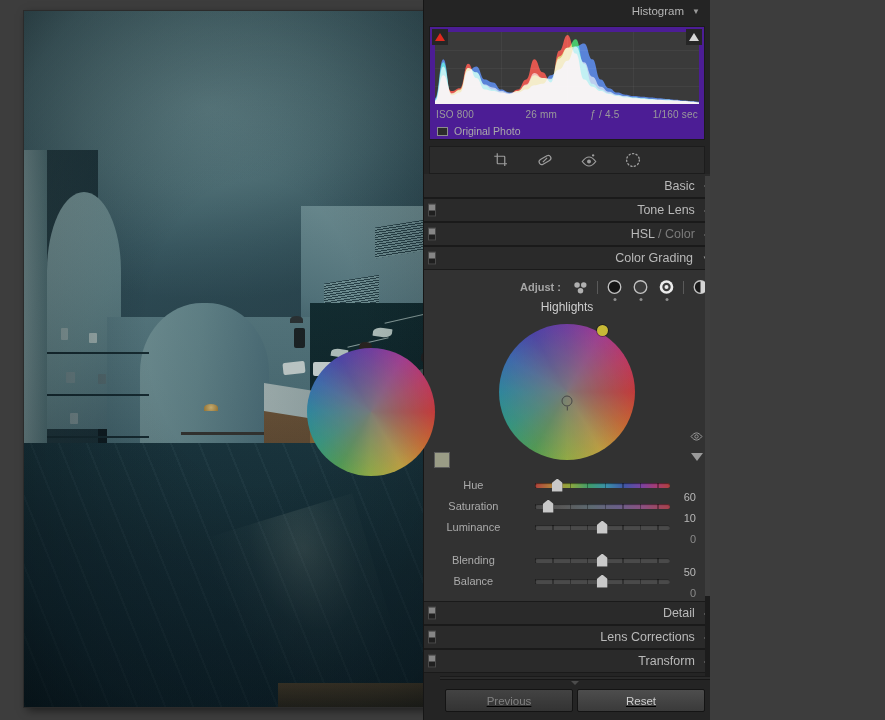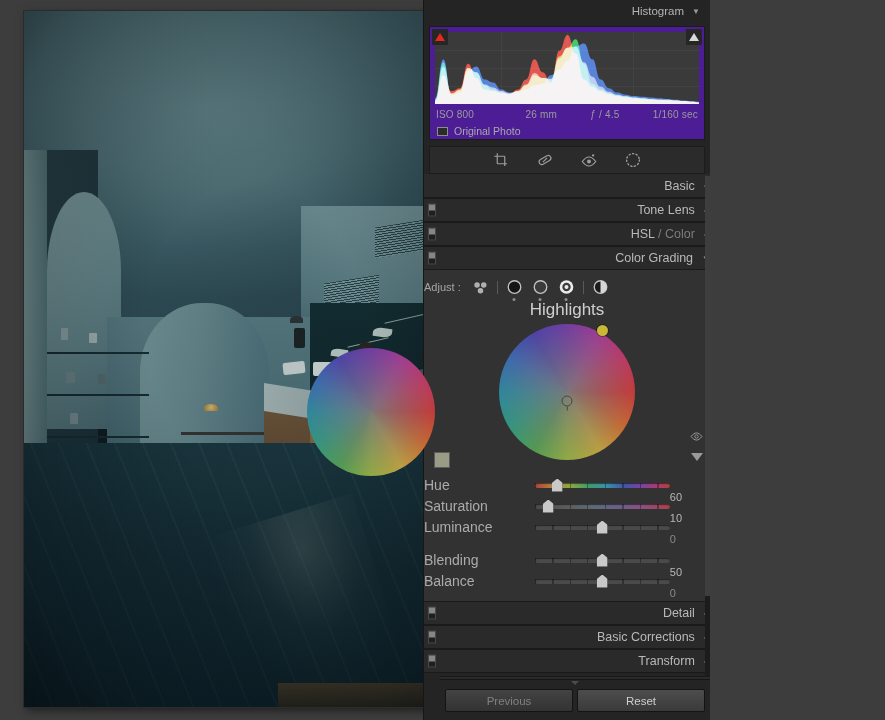--- a/index.html
+++ b/index.html
@@ -199,33 +199,33 @@
   .section-head .dim { color:#7c7c7c; }
   .switch {
     position:absolute; left:4px; top:50%; transform:translateY(-50%);
     width:8px; height:13px; background:#1f1f1f; border:1px solid #4a4a4a;
   }
   .switch i { display:block; width:100%; height:50%; background:#868686; }
 
   .cg-body { background:#323232; padding:6px 0 10px 0; position:relative; }
 
   .adjust-row {
-    display:flex; align-items:center; justify-content:flex-start; gap:7px;
-    height:22px; color:#a6a6a6; font-size:11px;
+    display:flex; align-items:center; justify-content:flex-end; gap:7px;
+    height:22px; color:#a6a6a6; font-size:11px;font-weight:bold;
   }
   .adjust-row .lbl { margin-right:3px; }
   .sep { width:1px; height:13px; background:#5a5a5a; }
   .dotwrap { position:relative; width:19px; height:19px; }
   .dotwrap .under {
     position:absolute; left:50%; bottom:-4px; transform:translateX(-50%);
     width:3px;height:3px;border-radius:50%;background:#8d8d8d;
   }
 
   .wheel-title {
-    text-align:center; color:#cfcfcf; font-size:17px; margin-top:2px; height:14px;
+    text-align:center; color:#cfcfcf; font-size:12px; margin-top:2px; height:14px;
   }
 
   .wheel-stage { position:relative; height:160px; }
   .wheel {
     position:absolute; left:50%; top:10px; transform:translateX(-50%);
     width:136px; height:136px; border-radius:50%;
     background:
       radial-gradient(circle at 50% 50%, rgba(128,128,128,.92) 0%, rgba(128,128,128,.45) 34%, rgba(128,128,128,0) 70%),
       conic-gradient(from 90deg,
         #d83b3b 0deg,
@@ -279,21 +279,21 @@
 
   .swatch {
     position:absolute; left:10px; top:182px; width:16px;height:16px;
     background:#9a9c86; border:1px solid #5c5c5c;
   }
 
   .slider-row {
     display:flex; align-items:center; height:20px; padding:0 0 0 0; margin-top:1px;
   }
   .slider-row .name {
-    width:140px; text-align:left; color:#ababab; font-size:14px; padding-right:12px;
+    width:140px; text-align:center; color:#ababab; font-size:11px; padding-right:12px;
   }
   .track {
     position:relative; width:175px; height:5px; border-radius:3px;
     background:#4a4a4a; box-shadow: inset 0 1px 1px rgba(0,0,0,.5);
   }
   .track.hue {
     background: linear-gradient(90deg,#b0413c 0%,#b08a3a 14%,#8ea83e 26%,#3f9c6b 40%,
       #3a8fa8 53%,#4057a6 66%,#7a43a0 79%,#a63c72 90%,#b0413c 100%);
   }
   .track.sat {
@@ -304,30 +304,31 @@
     position:absolute; inset:0;
     background: repeating-linear-gradient(90deg, rgba(0,0,0,.34) 0px, rgba(0,0,0,.34) 1px, rgba(0,0,0,0) 1px, rgba(0,0,0,0) 17.5px);
   }
   .knob {
     position:absolute; top:-4px; width:11px; height:13px; transform:translateX(-50%);
     background:#c9c9c9;
     clip-path: polygon(50% 0%, 100% 34%, 100% 100%, 0% 100%, 0% 34%);
     box-shadow:0 0 0 1px rgba(0,0,0,.4);
   }
   .slider-row .val {
-    width:48px; padding-right:14px;
+    width:48px; text-align:right; padding-right:14px;
     color:#b8b8b8; font-size:11px;margin-top:24px;
   }
   .slider-row .val.zero { color:#8a8a8a; }
 
   .cg-divider { height:12px; }
 
   .bottom-bar {
     position:absolute; left:16px; right:0; bottom:0; height:44px; background:#242424;
     border-top:1px solid #1a1a1a;
+    text-decoration:underline;
   }
   .bb-line { height:3px; background:#2a2a2a; border-bottom:1px solid #161616; }
   .bb-line2 { height:6px; background:#242424; position:relative; }
   .bb-line2::after{
     content:""; position:absolute; left:50%; top:1px; transform:translateX(-50%);
     width:0;height:0;border-left:4px solid transparent;border-right:4px solid transparent;
     border-top:4px solid #4c4c4c;
   }
   .btn-row { display:flex; gap:4px; padding:3px 5px 0 5px; }
   .btn {
@@ -637,21 +638,21 @@
           <span class="switch">
             <i></i>
           </span>
           <span>Detail</span>
           <span class="tw">◀</span>
         </div>
         <div class="section-head">
           <span class="switch">
             <i></i>
           </span>
-          <span>Basic Corrections</span>
+          <span>Lens Corrections</span>
           <span class="tw">◀</span>
         </div>
         <div class="section-head">
           <span class="switch">
             <i></i>
           </span>
           <span>Transform</span>
           <span class="tw">◀</span>
         </div>
       </div>

